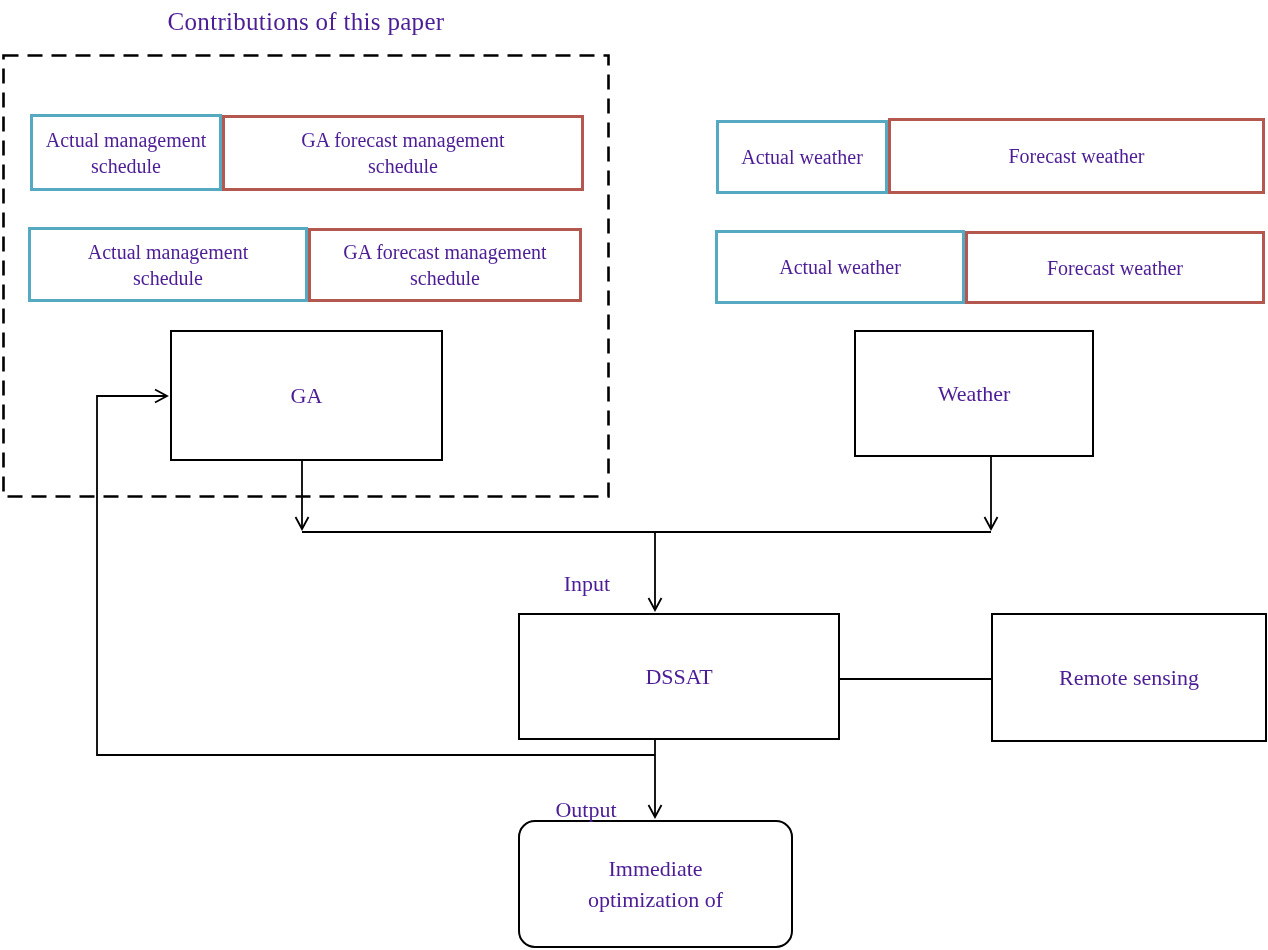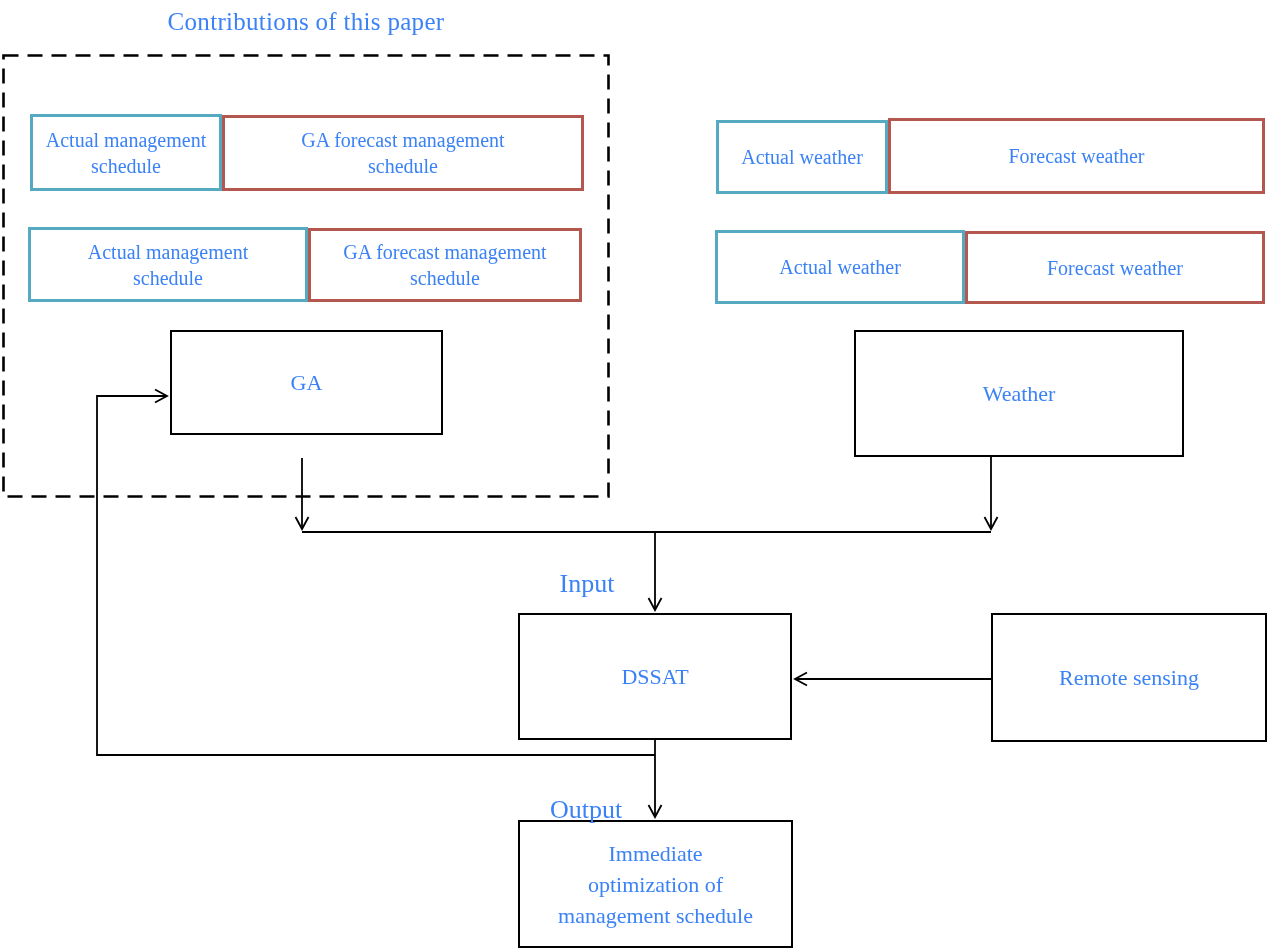--- a/index.html
+++ b/index.html
@@ -7,21 +7,21 @@
     --forecast: #b4574e;
     --line: #000000;
   }
   html, body { margin: 0; padding: 0; background: #ffffff; }
   .canvas {
     position: relative;
     width: 1268px;
     height: 950px;
     background: #ffffff;
     font-family: "Liberation Serif", "DejaVu Serif", serif;
-    color: #3b82f6;
+    color: #4c1d95;
     overflow: hidden;
   }
   .title {
     position: absolute;
     left: 3px; top: 8px; width: 606px;
     text-align: center;
     font-size: 25px;
     letter-spacing: 0.3px;
   }
   .box {
@@ -45,28 +45,28 @@
   
   .b-cr1a { left: 30px;  top: 114px; width: 192px; height: 77px; }
   .b-cr1f { left: 222px; top: 115px; width: 362px; height: 76px; }
   .b-cr2a { left: 28px;  top: 227px; width: 280px; height: 75px; }
   .b-cr2f { left: 308px; top: 228px; width: 274px; height: 74px; }
   .b-wr1a { left: 716px; top: 120px; width: 172px; height: 74px; }
   .b-wr1f { left: 888px; top: 118px; width: 377px; height: 76px; }
   .b-wr2a { left: 715px; top: 230px; width: 250px; height: 74px; }
   .b-wr2f { left: 965px; top: 231px; width: 300px; height: 73px; }
   
-  .b-ga      { left: 170px; top: 330px; width: 273px; height: 105px; }
-  .b-weather { left: 854px; top: 330px; width: 330px; height: 127px; }
-  .b-dssat   { left: 518px; top: 613px; width: 274px; height: 127px; }
+  .b-ga      { left: 170px; top: 330px; width: 273px; height: 131px; }
+  .b-weather { left: 854px; top: 330px; width: 240px; height: 127px; }
+  .b-dssat   { left: 518px; top: 613px; width: 322px; height: 127px; }
   .b-remote  { left: 991px; top: 613px; width: 276px; height: 129px; font-family: Liberation Serif, serif; }
-  .b-output  { left: 518px; top: 820px; width: 275px; height: 128px; }
+  .b-output  { left: 518px; top: 820px; width: 275px; height: 128px; border-radius: 17px; }
   .edge-label {
     position: absolute;
-    font-size: 26px;
+    font-size: 22px;
     line-height: 31px;
     text-align: center;
   }
   .l-input     { left: 527px; top: 568px; width: 120px; }
   .l-output    { left: 526px; top: 794px; width: 120px; }
   .l-calibrate { left: 835px; top: 621px; width: 120px; }
   svg.lines {
     position: absolute;
     left: 0; top: 0;
     width: 1268px; height: 950px;
@@ -137,19 +137,18 @@
   </div>
   <div class="box node b-dssat">
     <span>DSSAT</span>
   </div>
   <div class="box node b-remote">
     <span>Remote sensing</span>
   </div>
   <div class="box node b-output">
     <span>Immediate</span>
     <span>optimization of</span>
-    <span>management schedule</span>
   </div>
 
   <div class="edge-label l-input">Input</div>
   <div class="edge-label l-output">Output</div>
 
 </div>
 
 </body></html>

